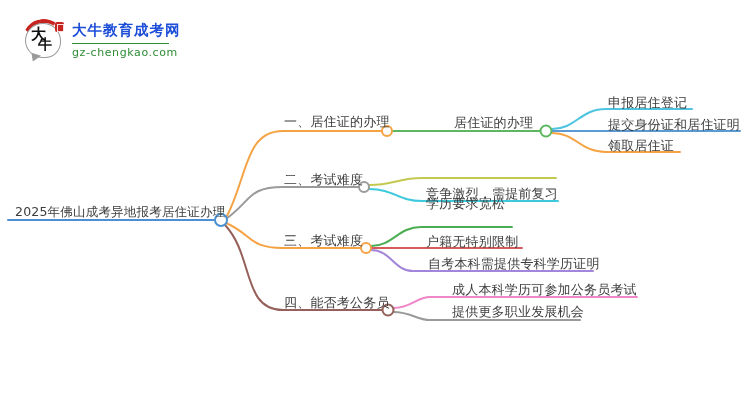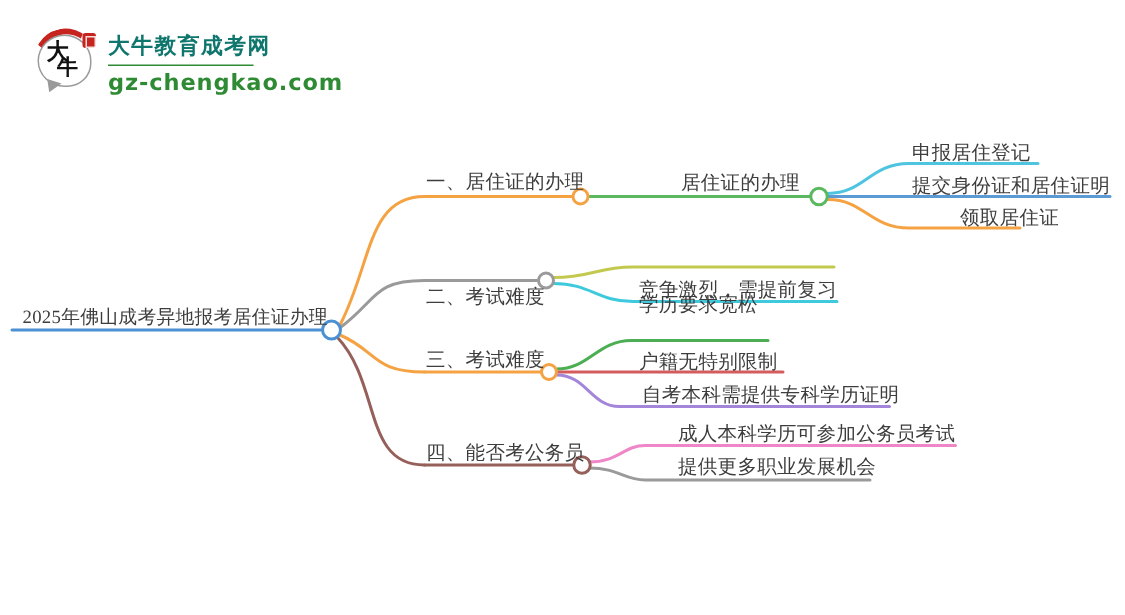--- a/index.html
+++ b/index.html
@@ -39,23 +39,23 @@
     position:absolute; right:2px; top:5px; width:9px; height:10px;
     background:#c7231f; border-radius:2px;
   }
   .seal::after {
     content:""; position:absolute; left:2px; top:2px; width:5px; height:6px;
     border:1px solid rgba(255,255,255,.85);
   }
   .han-big { position:absolute; left:7px; top:8px; font-size:15px; font-weight:bold; color:#111; }
   .han-niu { position:absolute; left:14px; top:19px; font-size:14px; font-weight:bold; color:#111; }
   .logo-text { margin-left:6px; padding-top:4px; }
-  .logo-title { font-size:14.5px; font-weight:bold; color:#0f766e; letter-spacing:1px; }
+  .logo-title { font-size:14.5px; font-weight:bold; color:#1d4ed8; letter-spacing:1px; }
   .logo-divider { height:1px; background:#2e8b34; margin:3px 0 2px 0; width:97px; }
-  .logo-domain { font-size:15px; font-weight:bold; color:#2e8b34; letter-spacing:0.6px; }
+  .logo-domain { font-size:11px; font-weight:normal; color:#2e8b34; letter-spacing:0.6px; }
 </style>
 </head>
 <body>
 
 <div class="stage">
 
   <svg class="links" width="750" height="410" viewBox="0 0 750 410">
     <g fill="none" stroke-width="2" stroke-linecap="round">
 
       <path d="M8,220 H214" stroke="#4a90d2"></path>
@@ -101,29 +101,29 @@
       <span class="han-niu">牛</span>
       <div class="seal"></div>
     </div>
     <div class="logo-text">
       <div class="logo-title">大牛教育成考网</div>
       <div class="logo-divider"></div>
       <div class="logo-domain">gz-chengkao.com</div>
     </div>
   </div>
 
-  <div class="label central" style="left:15px; top:204px;font-family:Liberation Serif, serif;">2025年佛山成考异地报考居住证办理</div>
+  <div class="label central" style="left:15px; top:204px;">2025年佛山成考异地报考居住证办理</div>
 
   <div class="label" style="left:284px; top:114px;">一、居住证的办理</div>
   <div class="label" style="left:454px; top:115px;">居住证的办理</div>
   <div class="label" style="left:608px; top:95px;">申报居住登记</div>
   <div class="label" style="left:608px; top:117px;">提交身份证和居住证明</div>
-  <div class="label" style="left:640px; top:138px;">领取居住证</div>
+  <div class="label" style="left:608px; top:138px;">领取居住证</div>
 
-  <div class="label" style="left:284px; top:172px;margin-top:19px;">二、考试难度</div>
+  <div class="label" style="left:284px; top:172px;">二、考试难度</div>
   <div class="label" style="left:426px; top:186px;">竞争激烈，需提前复习</div>
 
   <div class="label" style="left:284px; top:233px;">三、考试难度</div>
   <div class="label" style="left:426px; top:196px;">学历要求宽松</div>
   <div class="label" style="left:426px; top:234px;">户籍无特别限制</div>
   <div class="label" style="left:428px; top:256px;">自考本科需提供专科学历证明</div>
 
   <div class="label" style="left:284px; top:295px;">四、能否考公务员</div>
   <div class="label" style="left:452px; top:304px;">提供更多职业发展机会</div>
   <div class="label" style="left:452px; top:282px;">成人本科学历可参加公务员考试</div>

